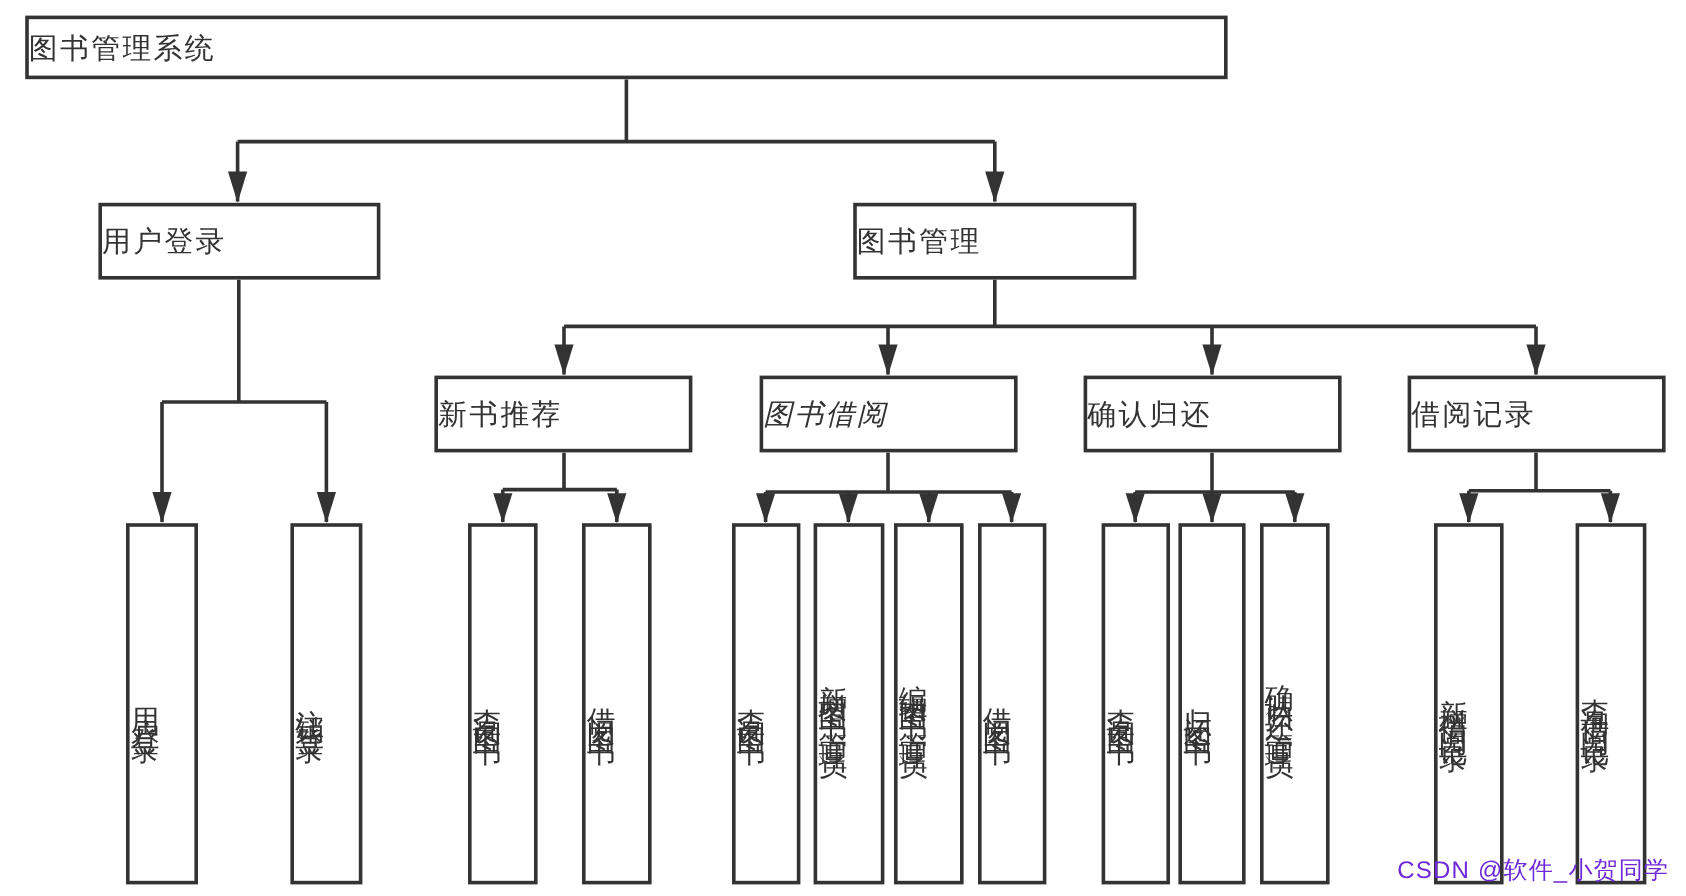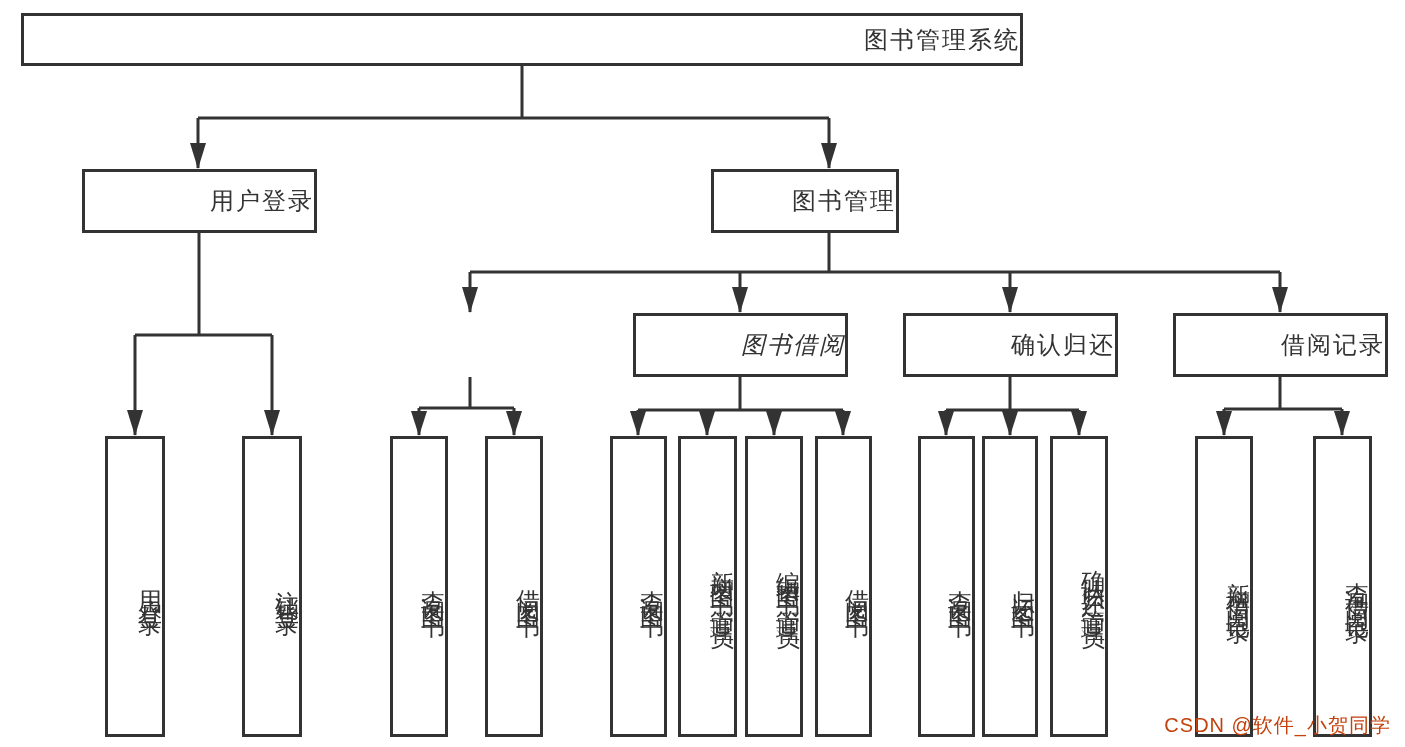--- a/index.html
+++ b/index.html
@@ -22,21 +22,21 @@
     height: 747px;
     z-index: 1;
   }
   .node {
     position: absolute;
     box-sizing: border-box;
     background: #ffffff;
     border: 3px solid #333333;
     display: flex;
     align-items: center;
-    justify-content: flex-end;
+    justify-content: flex-start;
     z-index: 2;
     color: #333333;
   }
   .node.h .lbl {
     font-size: 24px;
     letter-spacing: 2px;
     white-space: nowrap;
   }
   .node.v {
     top: 436px;
@@ -51,21 +51,21 @@
     white-space: nowrap;
   }
   .root-box   { left: 21px;  top: 13px;  width: 1002px; height: 53px; }
   .lvl2       { top: 169px; height: 64px; }
   .lvl3       { top: 313px; height: 64px; }
   #watermark {
     position: absolute;
     right: 14px;
     bottom: 8px;
     font-size: 20px;
-    color: #c2410c;
+    color: #6d28d9;
     letter-spacing: 1px;
     z-index: 6;
     white-space: nowrap;
   }
 </style>
 </head>
 <body>
 
 <div id="canvas">
 
@@ -123,24 +123,27 @@
     </g>
   </svg>
 
   <div class="node h root-box">
     <span class="lbl">图书管理系统</span>
   </div>
 
   <div class="node h lvl2" style="left:82px;width:235px;">
     <span class="lbl">用户登录</span>
   </div>
-  <div class="node h lvl2" style="left:711px;width:188px;padding-left:32px;">
+  <div class="node h lvl2" style="left:711px;width:236px;">
     <span class="lbl">图书管理</span>
   </div>
 
+  <div class="node h lvl3" style="left:362px;width:215px;">
+    <span class="lbl">新书推荐</span>
+  </div>
   <div class="node h lvl3" style="left:633px;width:215px;font-style:italic;">
     <span class="lbl">图书借阅</span>
   </div>
   <div class="node h lvl3" style="left:903px;width:215px;">
     <span class="lbl">确认归还</span>
   </div>
   <div class="node h lvl3" style="left:1173px;width:215px;">
     <span class="lbl">借阅记录</span>
   </div>
 

